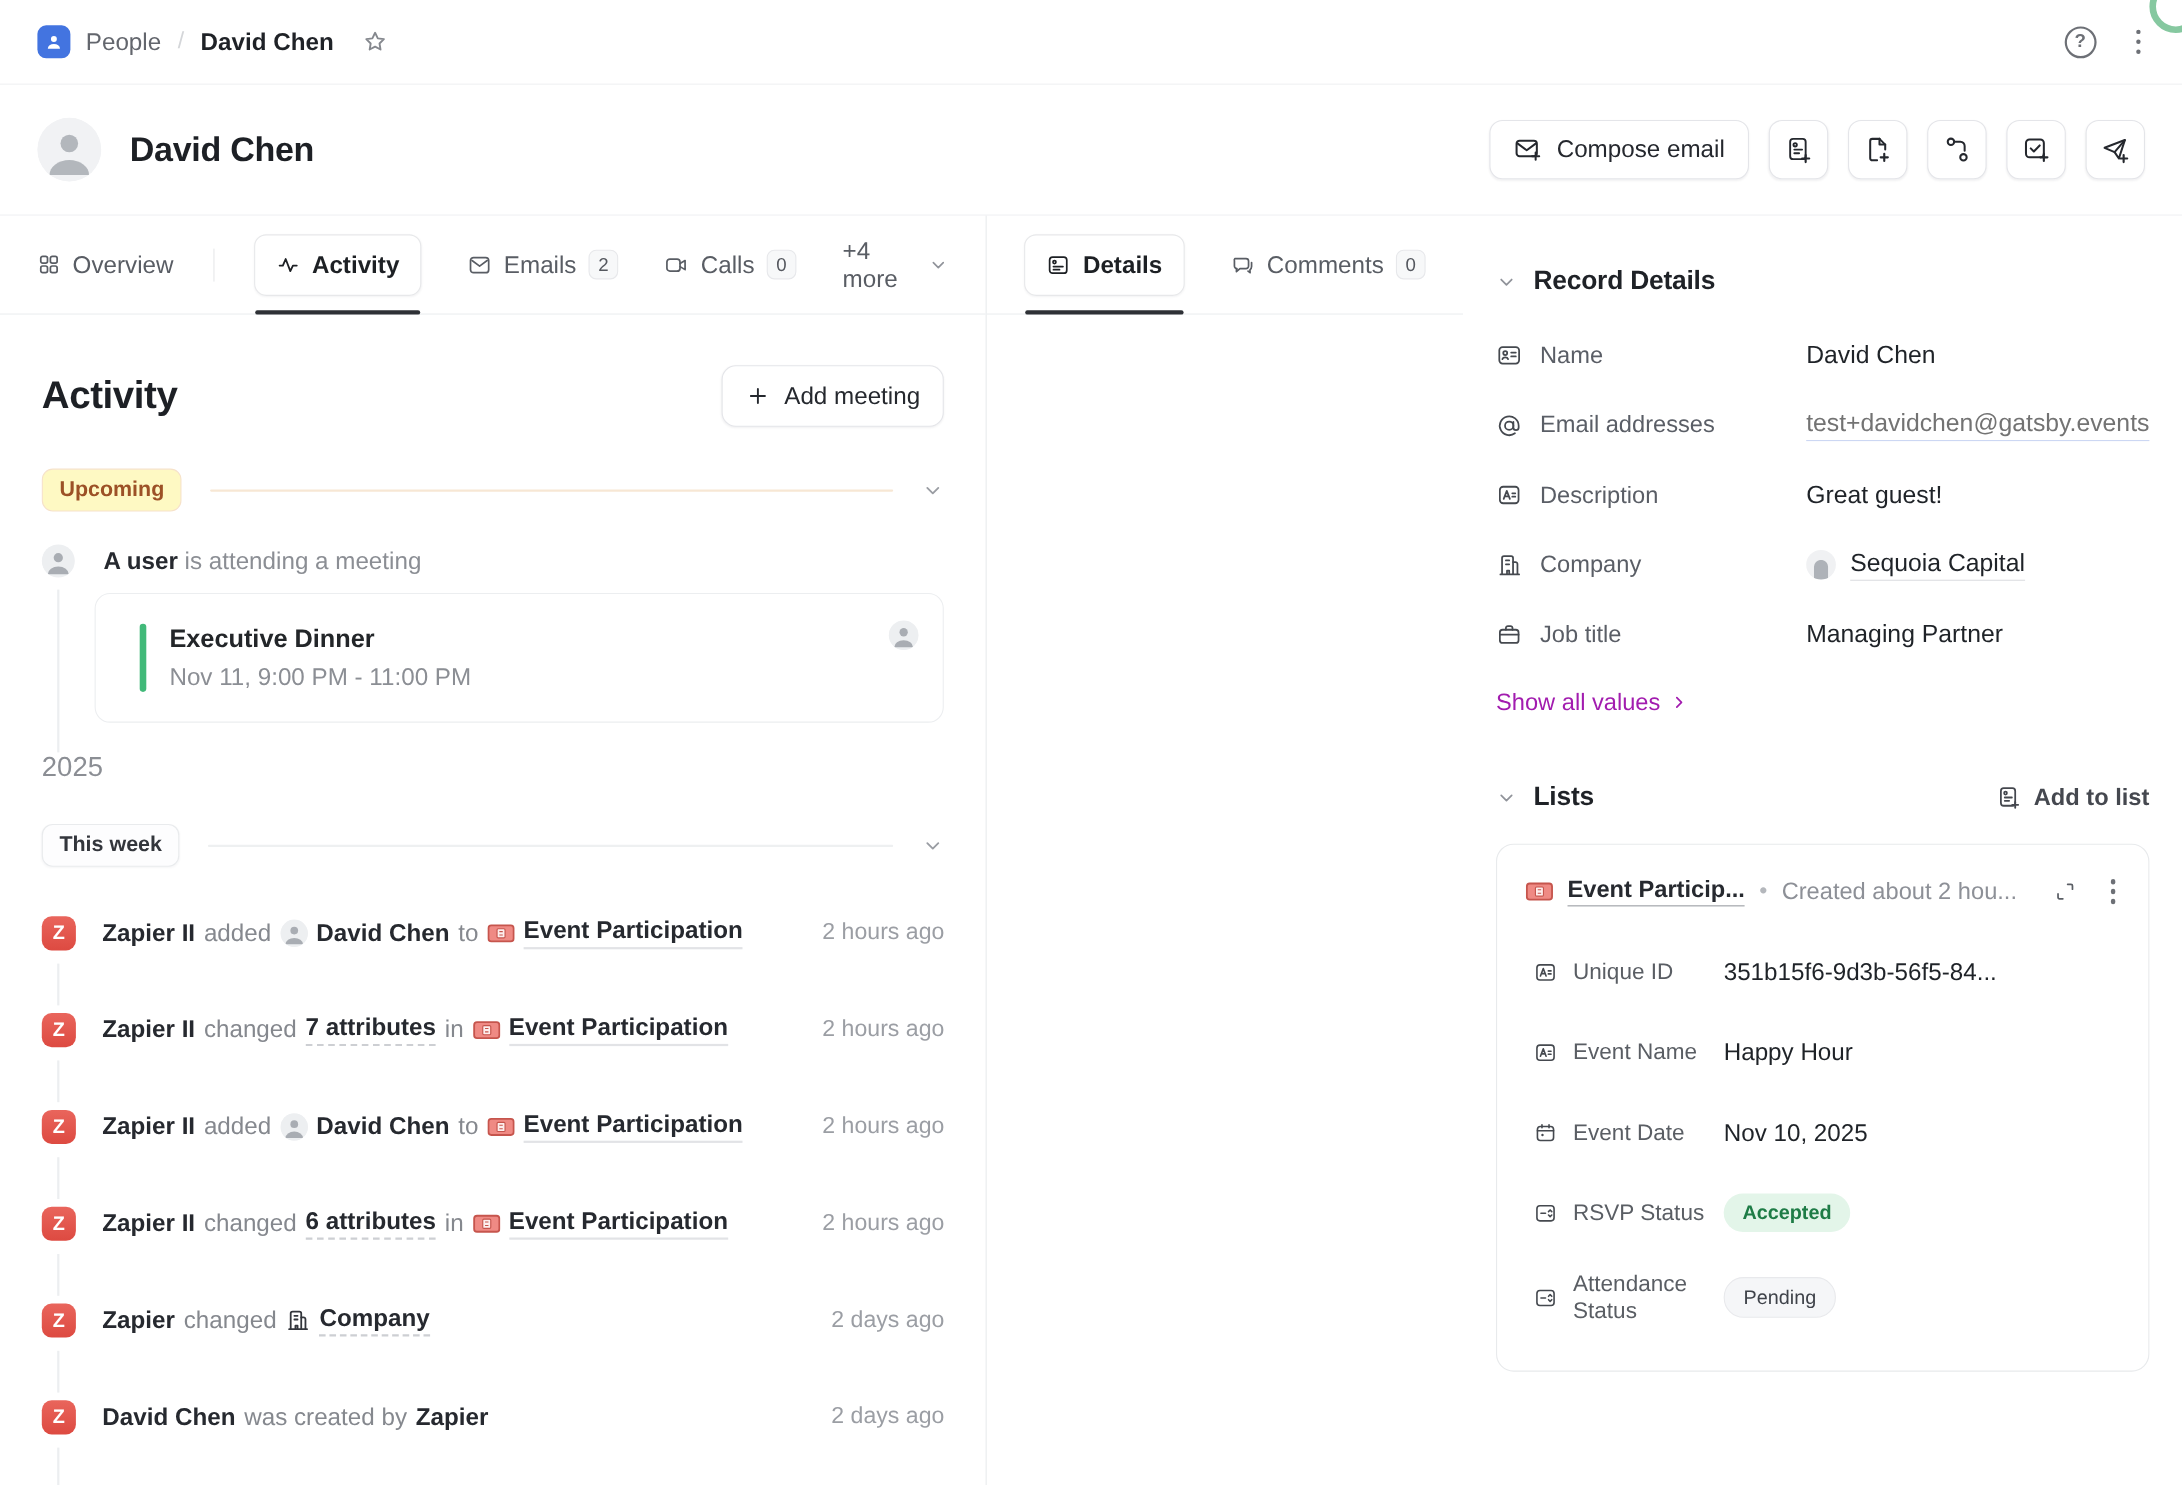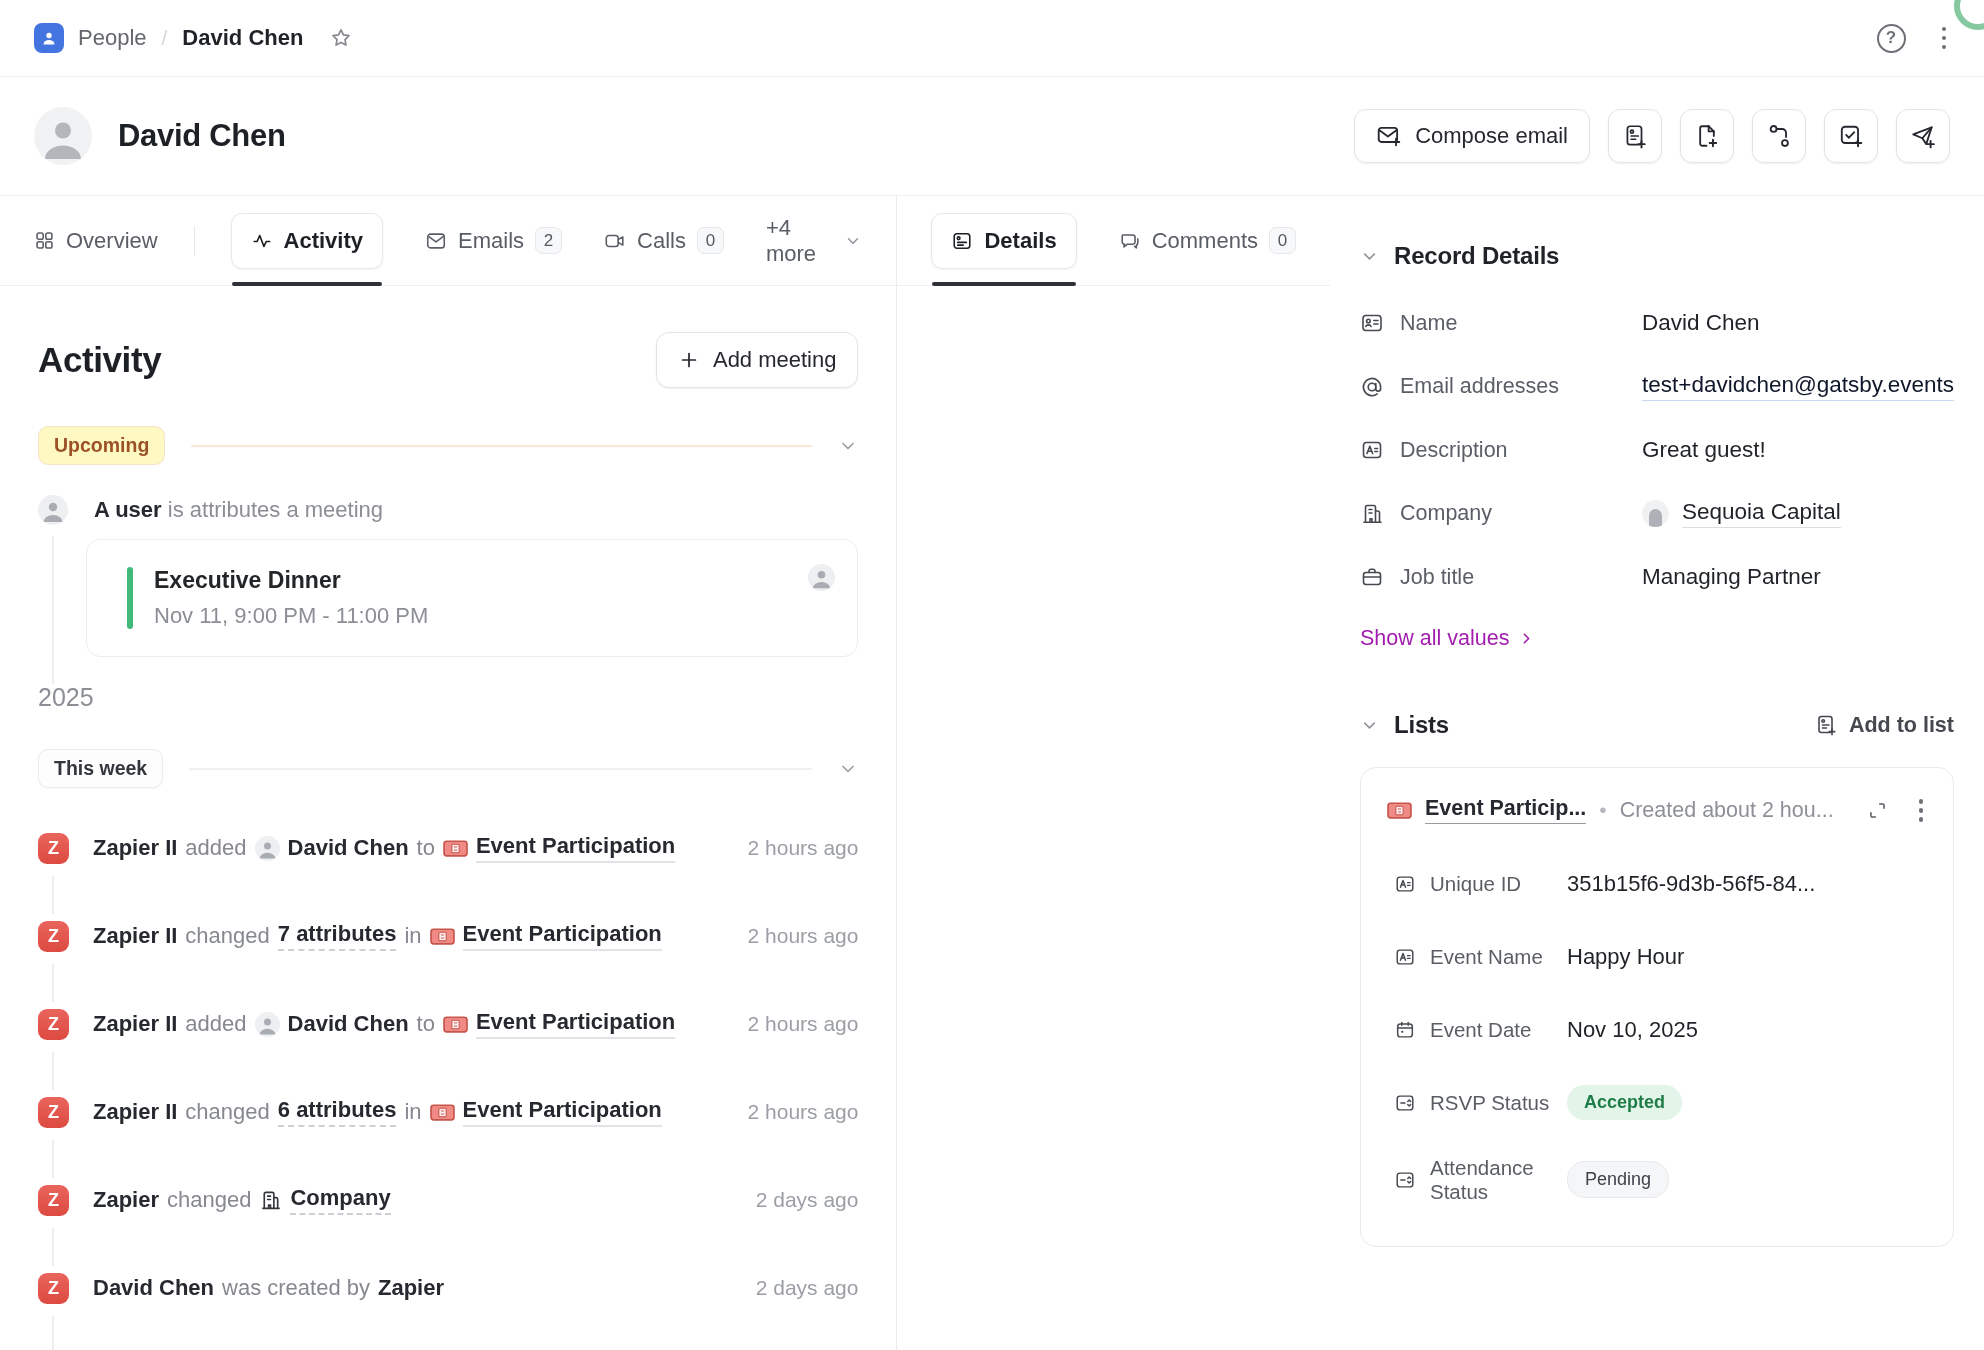--- a/index.html
+++ b/index.html
@@ -95,21 +95,21 @@
   
   .right-body{padding:0 30px;overflow:hidden;flex:1}
   .sect-head{display:flex;align-items:center;gap:15px;margin-top:46px}
   .sect-title{font-size:24px;font-weight:700;color:#1f2227;letter-spacing:-.2px}
   .chev{color:#90939a}
   .fields{margin-top:40px}
   .field{display:flex;align-items:center;margin-bottom:36px}
   .f-label{width:282px;display:flex;align-items:center;gap:16px;color:#5a5e66;font-size:21.5px;flex-shrink:0}
   .f-label .icon{color:#45494f}
   .f-value{font-size:22.5px;color:#1f2328;font-weight:500;display:flex;align-items:center;gap:13px;min-width:0}
-  .f-link{color:#0f172a;border-bottom:1.5px solid #ccd7f3;padding-bottom:2px;white-space:nowrap}
+  .f-link{color:#737373;border-bottom:1.5px solid #ccd7f3;padding-bottom:2px;white-space:nowrap}
   .f-underline{border-bottom:1.5px solid #dcdee1;padding-bottom:2px}
   .co-avatar{width:27px;height:27px;border-radius:50%;background:#f0f1f3;overflow:hidden;
     display:flex;align-items:flex-end;justify-content:center}
   .show-all{display:flex;align-items:center;gap:9px;color:#a21caf;font-size:21.5px;margin-top:6px}
   .lists-head{display:flex;align-items:center;gap:15px;margin-top:60px}
   .add-list{margin-left:auto;display:flex;align-items:center;gap:11px;color:#45484f;
     font-size:21.5px;font-weight:700;cursor:pointer}
   .list-card{margin-top:28px;border:1px solid #e8eaec;border-radius:16px;padding:27px 26px 10px;height:480px}
   .lc-head{display:flex;align-items:center;gap:13px}
   .lc-title{font-size:21.5px;font-weight:600;color:#26292f;border-bottom:1.5px solid #9a9da3;
@@ -307,21 +307,21 @@
       </div>
 
       <div class="intro">
         <span class="avatar avatar-sm">
           <svg width="30" height="30" viewBox="0 0 30 30">
               <circle cx="15" cy="15" r="15" fill="#edeff1"></circle>
               <circle cx="15" cy="12" r="4.2" fill="#a9adb3"></circle>
               <path d="M5.5 27a9.5 7 0 0 1 19 0z" fill="#a9adb3"></path>
             </svg>
         </span>
-        <span class="intro-text"><b>A user</b> <span>is attributes a meeting</span></span>
+        <span class="intro-text"><b>A user</b> <span>is attending a meeting</span></span>
       </div>
 
       <div class="meeting-card">
         <span class="stripe"></span>
         <div>
           <div class="meet-title">Executive Dinner</div>
           <div class="meet-time">Nov 11, 9:00 PM - 11:00 PM</div>
         </div>
         <span class="avatar meet-avatar">
           <svg width="27" height="27" viewBox="0 0 30 30">

